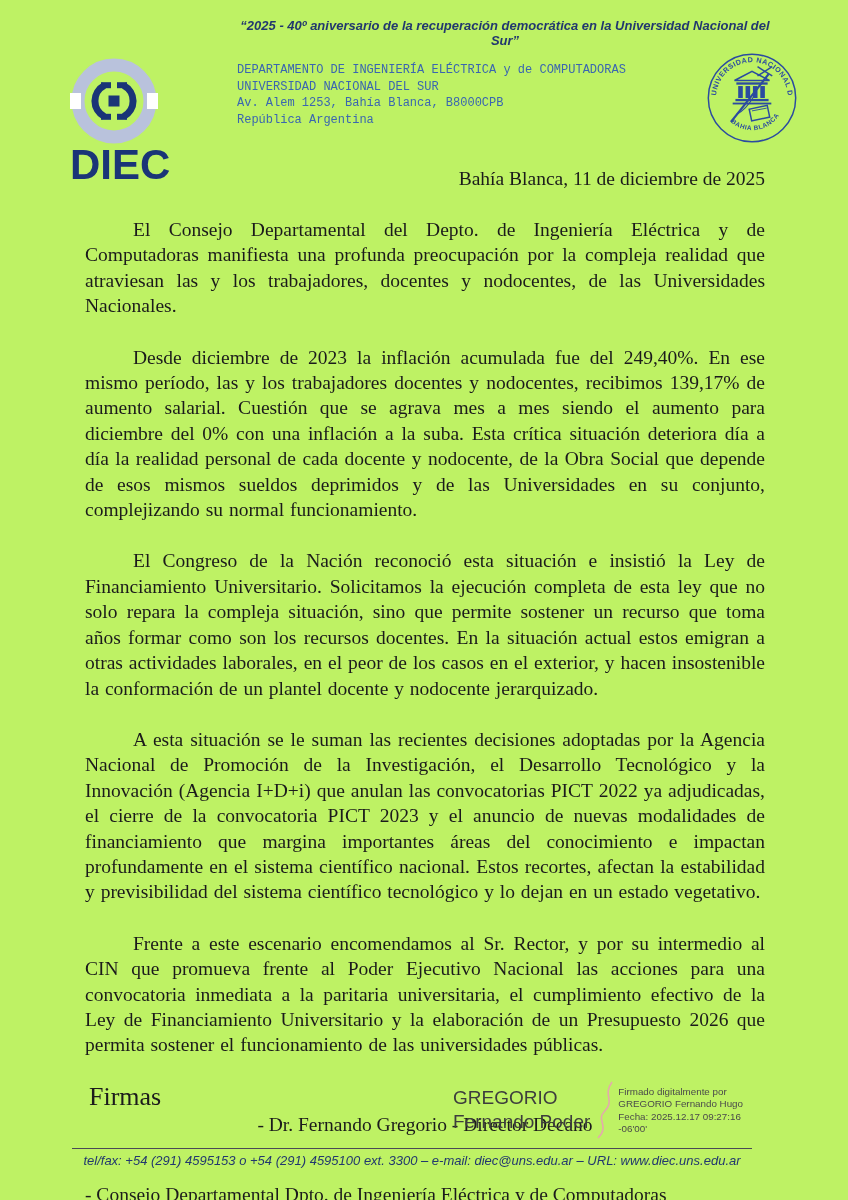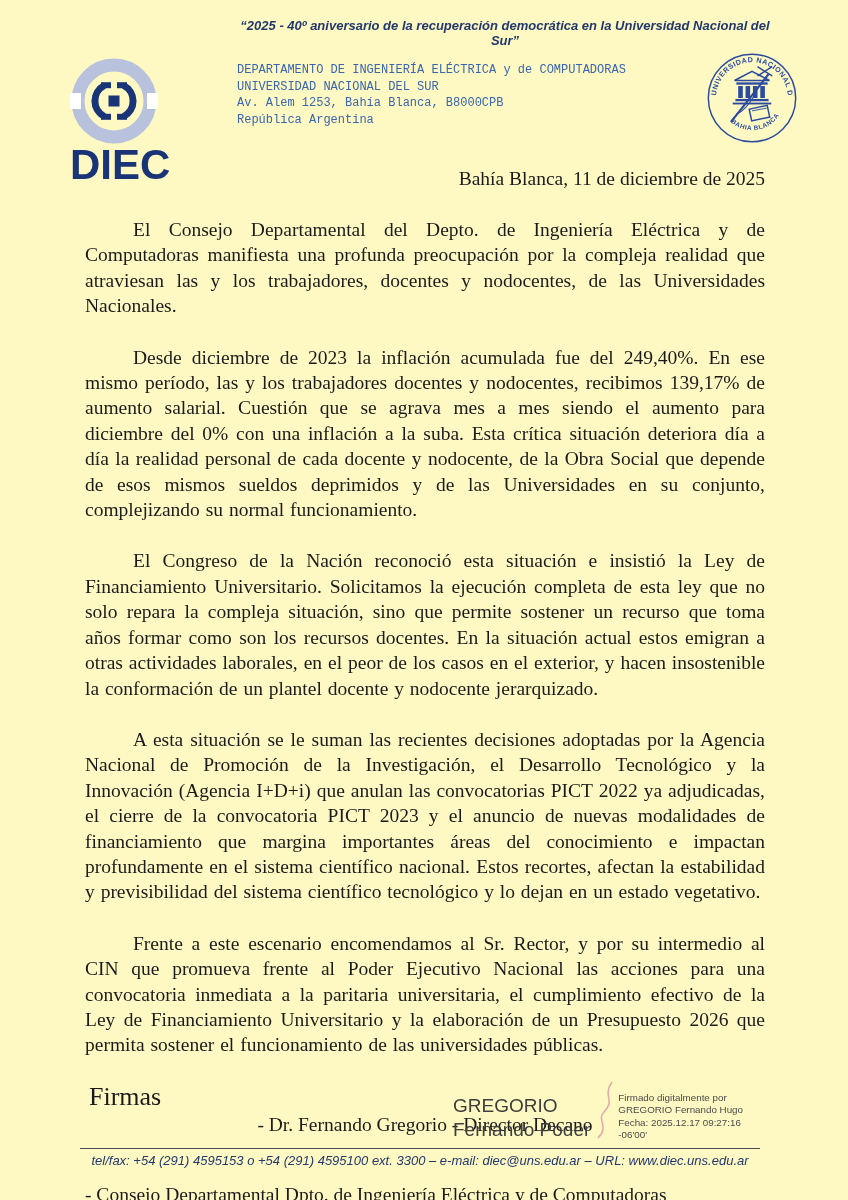--- a/index.html
+++ b/index.html
@@ -1,21 +1,21 @@
 <!DOCTYPE html>
 <html><head>
 <meta charset="utf-8">
 <style>
   * { margin: 0; padding: 0; box-sizing: border-box; }
   html, body { background: #ffffff; }
   .page {
     position: relative;
     width: 848px;
     height: 1200px;
-    background: #fef9c3;
+    background: #bef264;
     overflow: hidden;
     font-family: "Liberation Serif", serif;
     color: #1b1b1b;
   }
   
   .motto {
     position: absolute;
     top: 18px; left: 225px; width: 560px;
     text-align: center;
     font-family: "Liberation Sans", sans-serif;
@@ -66,41 +66,41 @@
     line-height: 25.4px;
     margin-bottom: 26px;
     word-spacing: 1px;
   }
   
   .sig-section { position: relative; height: 78px; margin-top: 6px; }
   .sig-label { font-size: 26px; padding-left: 4px; line-height: 25px; }
   .sig-signer { font-size: 19.5px; line-height: 25px; margin-top: 3px; text-align: center; }
   .digital-sig {
     position: absolute; left: 368px; top: -6px;
-    display: flex; align-items: flex-end;
+    display: flex; align-items: center;
   }
   .digital-name {
     font-family: "Liberation Sans", sans-serif;
     font-size: 19px; line-height: 24px;
     color: #3d3d3d;
     white-space: nowrap;
   }
   .sig-flourish { position: relative; width: 26px; height: 64px; margin-left: 2px; }
   .sig-details {
     font-family: "Liberation Sans", sans-serif;
     font-size: 9.8px; line-height: 12.5px;
     color: #4a4a4a;
     width: 160px;
     margin-top: 2px;
   }
   .council-line { font-size: 19.5px; margin-top: 22px; }
   
   .footer {
     position: absolute;
-    top: 1148px; left: 80px; width: 680px;
+    top: 1148px; left: 72px; width: 680px;
     border-top: 1.5px solid #4a4a55;
     padding-top: 4px;
     text-align: center;
     font-family: "Liberation Sans", sans-serif;
     font-style: italic;
     font-size: 13px;
     color: #22386e;
   }
 </style>
 </head>

